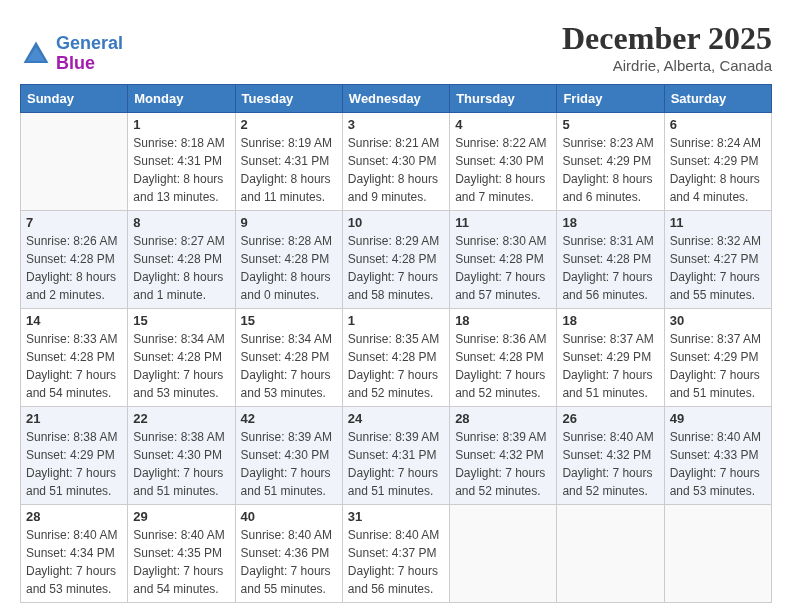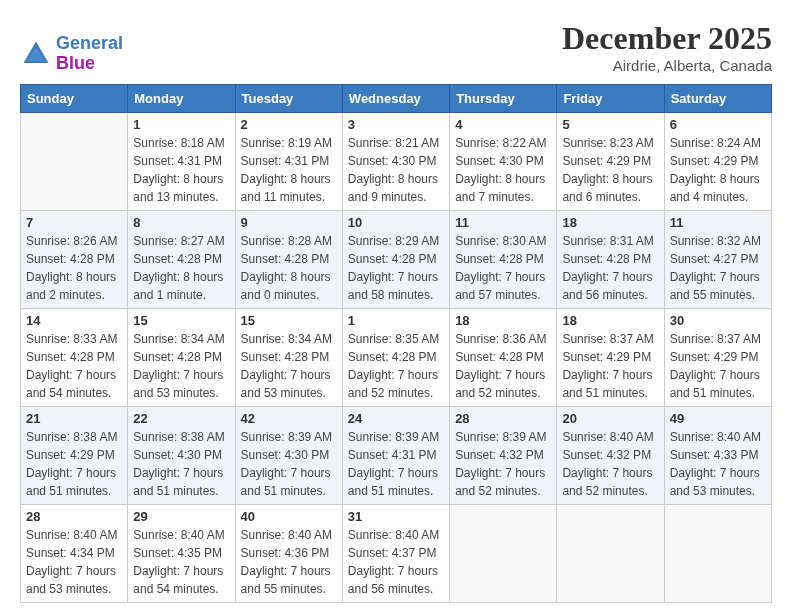--- a/index.html
+++ b/index.html
@@ -223,21 +223,21 @@
         </td>
         <td>
           <div class="day-number">24</div>
           <div class="day-info">Sunrise: 8:39 AM<br>Sunset: 4:31 PM<br>Daylight: 7 hours<br>and 51 minutes.</div>
         </td>
         <td>
           <div class="day-number">28</div>
           <div class="day-info">Sunrise: 8:39 AM<br>Sunset: 4:32 PM<br>Daylight: 7 hours<br>and 52 minutes.</div>
         </td>
         <td>
-          <div class="day-number">20</div>
+          <div class="day-number">26</div>
           <div class="day-info">Sunrise: 8:40 AM<br>Sunset: 4:32 PM<br>Daylight: 7 hours<br>and 52 minutes.</div>
         </td>
         <td>
           <div class="day-number">49</div>
           <div class="day-info">Sunrise: 8:40 AM<br>Sunset: 4:33 PM<br>Daylight: 7 hours<br>and 53 minutes.</div>
         </td>
       </tr>
       <tr>
         <td>
           <div class="day-number">28</div>

